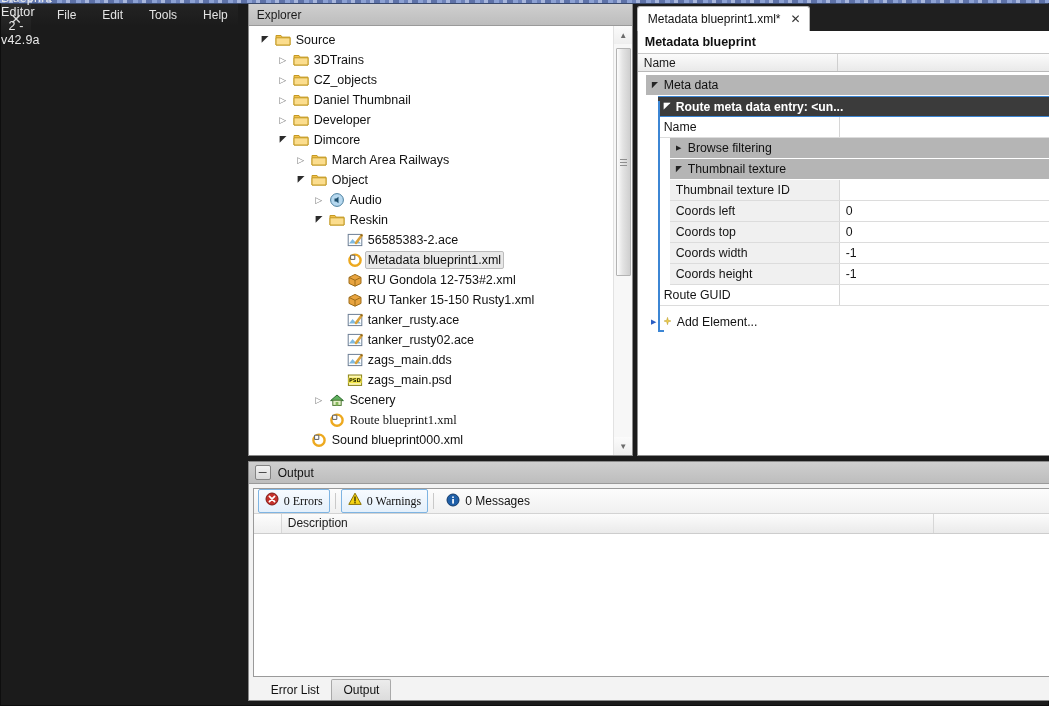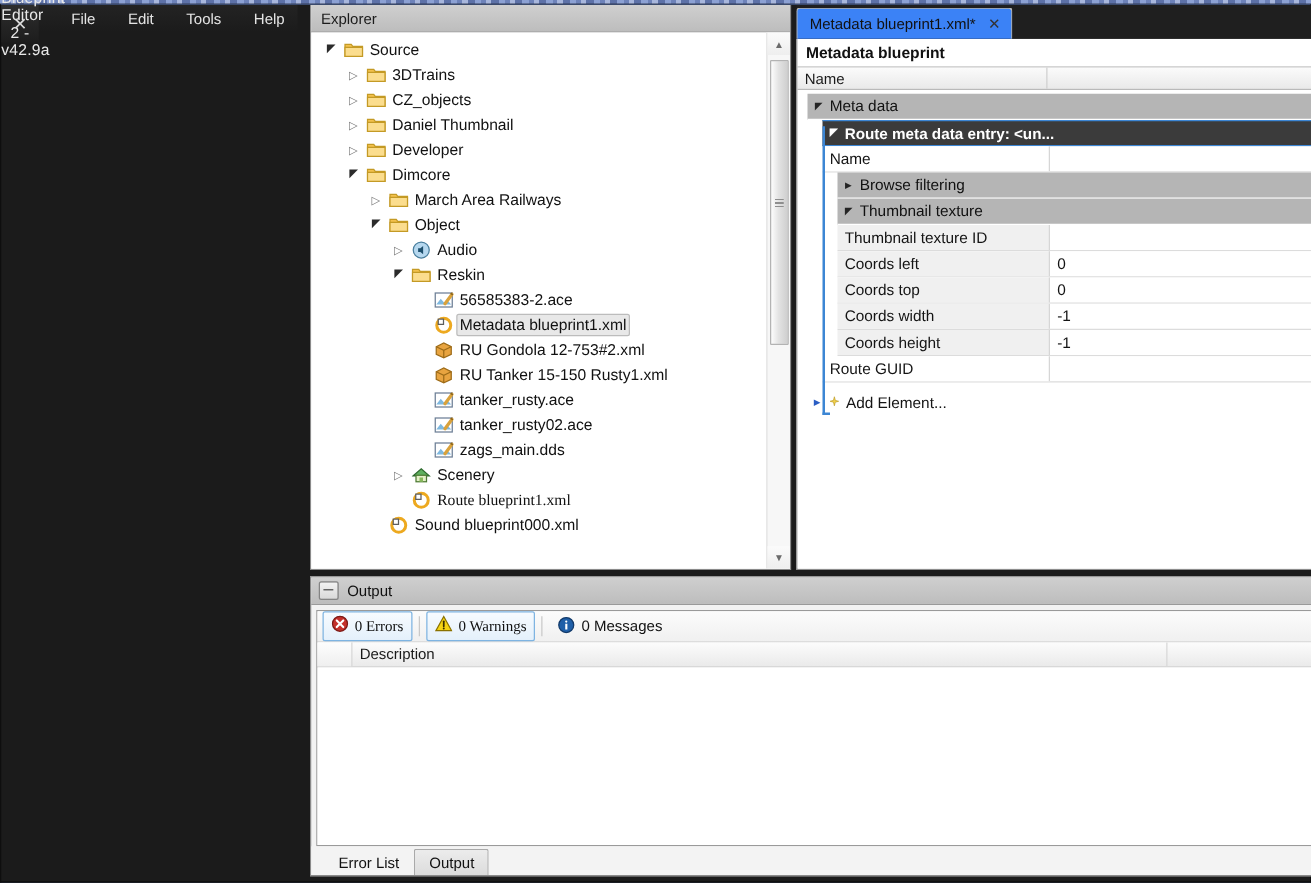--- a/index.html
+++ b/index.html
@@ -236,21 +236,21 @@
   #tab-strip {
     height: 27px;
     flex: 0 0 27px;
     background: #1f1f1f;
     display: flex;
     align-items: flex-end;
     position: relative;
   }
   .doc-tab {
     height: 25px;
-    background: #3b82f6;
+    background: #ffffff;
     border: 1px solid #b7b7b7;
     border-bottom: none;
     border-radius: 3px 3px 0 0;
     display: flex;
     align-items: center;
     padding: 0 8px 0 10px;
     gap: 10px;
     font-size: 12px;
     color: #111;
     cursor: default;
@@ -770,20 +770,31 @@
                 <span class="twisty empty"></span>
                 <span class="ticon">
                   <svg width="16" height="16" viewBox="0 0 16 16">
                     <rect x="1.2" y="2.4" width="13.6" height="11.2" fill="#ffffff" stroke="#6d7f96" stroke-width="1"></rect>
                     <path d="M2 11.6 L5.6 7 L8.4 10.2 L10.6 8 L14 11.6z" fill="#7fb9e0"></path>
                     <path d="M9 11 L14.6 3.4" stroke="#d9a23c" stroke-width="2.6" stroke-linecap="round"></path>
                     <path d="M13.6 2.4 L15.2 4" stroke="#8a6520" stroke-width="1.4"></path>
                   </svg>
                 </span>
                 <span class="lbl">zags_main.dds</span>
+              </div>
+              <div class="tree-row" style="padding-left: 80px;">
+                <span class="twisty empty"></span>
+                <span class="ticon">
+                  <svg width="16" height="16" viewBox="0 0 16 16">
+                    <rect x="1.4" y="3" width="13.2" height="10.4" fill="#fdf7b5" stroke="#8a8216" stroke-width="1"></rect>
+                    <rect x="1.4" y="5.6" width="13.2" height="5.6" fill="#f2e64a"></rect>
+                    <text x="8" y="10" font-size="5.2" font-family="DejaVu Sans" text-anchor="middle" fill="#2b2b00" font-weight="bold">PSD</text>
+                  </svg>
+                </span>
+                <span class="lbl">zags_main.psd</span>
               </div>
               <div class="tree-row" style="padding-left: 62px;">
                 <span class="twisty " style="font-size: 9px; color: rgb(122, 122, 122);">▷</span>
                 <span class="ticon">
                   <svg width="16" height="16" viewBox="0 0 16 16">
                     <path d="M1.6 8.6 L8 3 L14.4 8.6z" fill="#5fb05f" stroke="#2f6b2f" stroke-width="1"></path>
                     <rect x="3.8" y="8.2" width="8.4" height="5.2" fill="#e4f0c8" stroke="#4d7a34" stroke-width="1"></rect>
                     <rect x="6.6" y="10" width="2.8" height="3.4" fill="#87b85c"></rect>
                   </svg>
                 </span>

